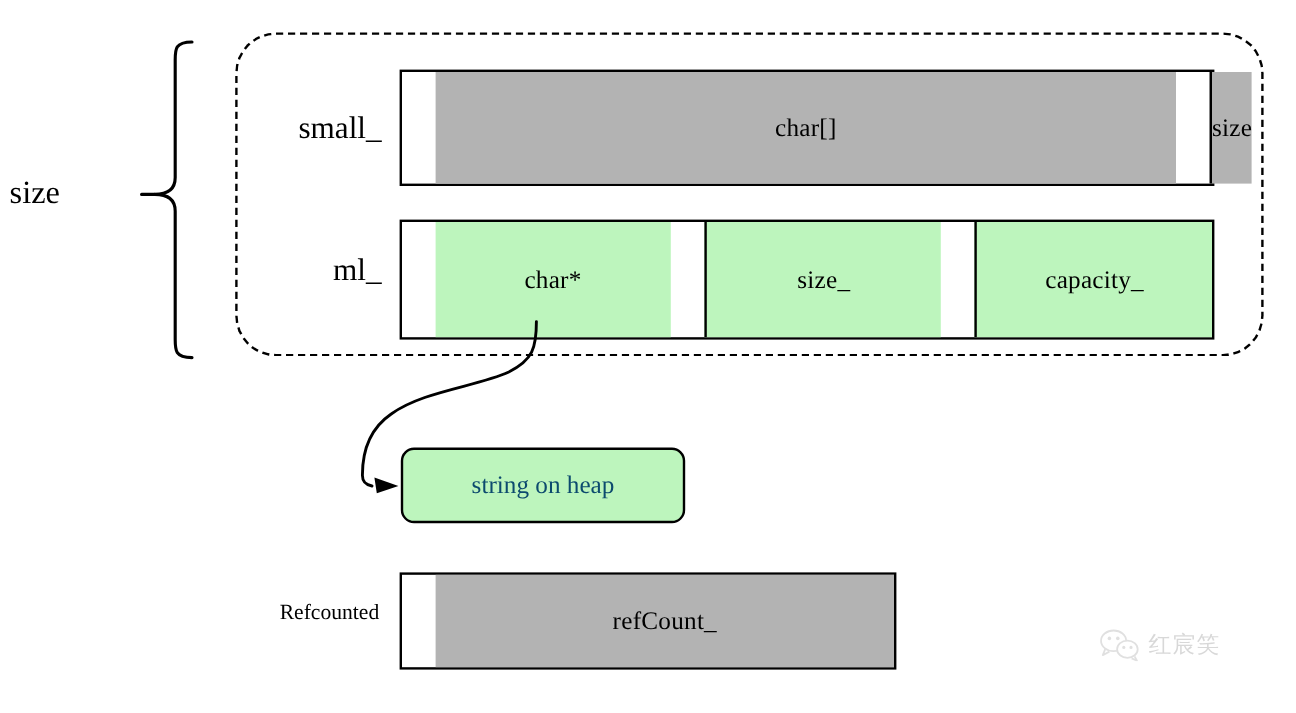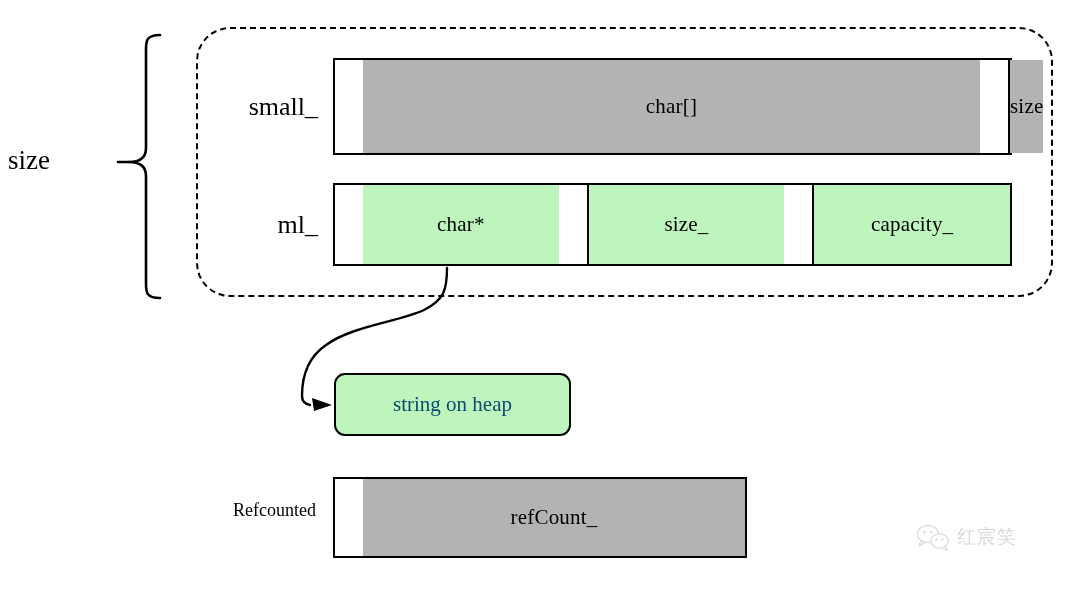--- a/index.html
+++ b/index.html
@@ -56,21 +56,21 @@
 
   
   #small-box {
     left: 333px; top: 58px; width: 679px; height: 97px;
   }
   #small-box .c-chars { flex: 0 0 617px; }
   #small-box .c-size  { flex: 1 1 auto; }
 
   
   #ml-box {
-    left: 333px; top: 183px; width: 679px; height: 83px;
+    left: 333px; top: 183px; width: 679px; height: 100px;
   }
   #ml-box .cell { flex: 1 1 0; }
 
   
   #refcounted-box {
     left: 333px; top: 477px; width: 414px; height: 81px;
   }
   #refcounted-box .cell { flex: 1 1 0; }
 
   

